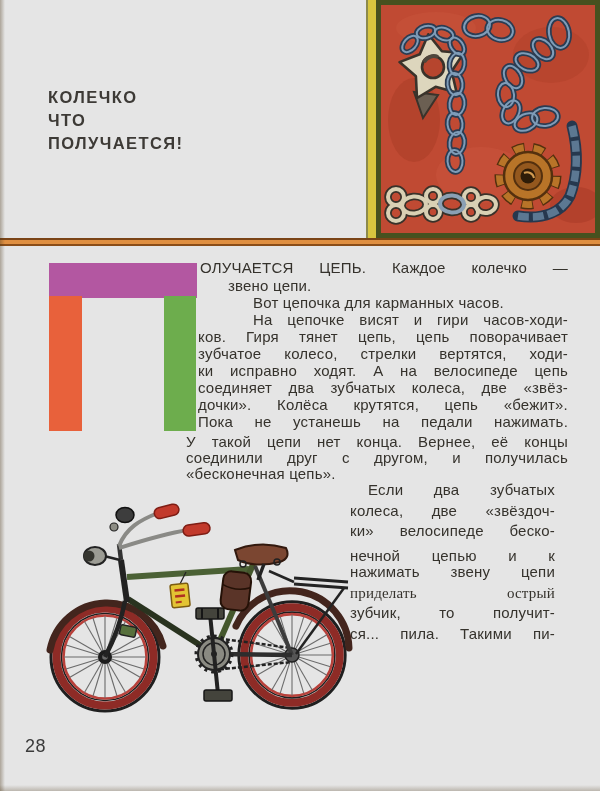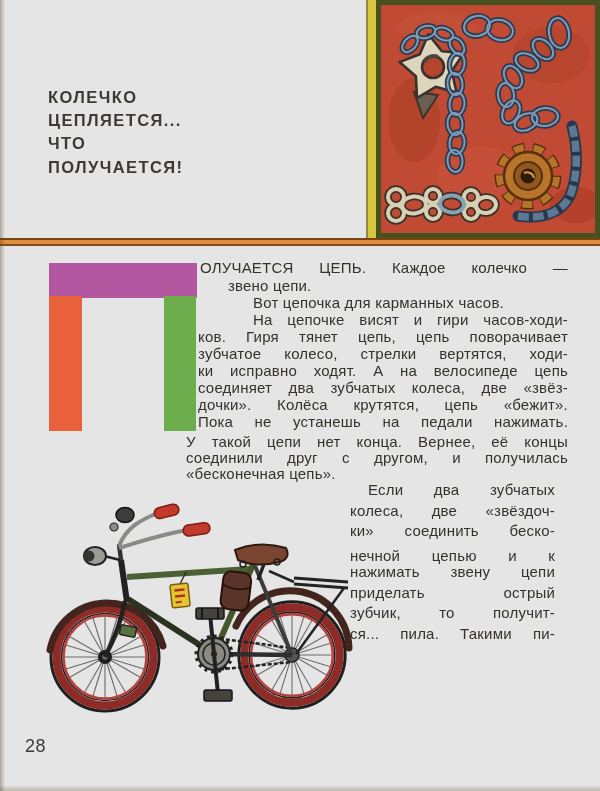--- a/index.html
+++ b/index.html
@@ -41,21 +41,20 @@
   .footer-num{left:25px;top:736px;font-size:18px;color:#3b3b3b;letter-spacing:.5px;}
   svg{display:block;}
 </style>
 </head>
 <body>
 
 <div id="page">
 
   <div class="abs title-block">
     <div class="title-line">КОЛЕЧКО</div>
-    <div class="title-line">ЦЕПЛЯЕТСЯ...</div>
     <div class="title-line">ЧТО</div>
     <div class="title-line">ПОЛУЧАЕТСЯ!</div>
   </div>
 
   <div class="abs divider-strip"></div>
 
   <div class="abs chains-panel">
     <svg width="224" height="238" viewBox="0 0 224 238">
       <rect width="224" height="238" fill="#c04a33"></rect>
       <ellipse cx="38" cy="120" rx="26" ry="42" fill="#a83b26" opacity=".5"></ellipse>
@@ -170,24 +169,24 @@
   <div class="bl j" style="left:198px;top:362px;width:370px;">ки исправно ходят. А на велосипеде цепь</div>
   <div class="bl j" style="left:198px;top:379px;width:370px;">соединяет два зубчатых колеса, две «звёз-</div>
   <div class="bl j" style="left:198px;top:396px;width:370px;">дочки». Колёса крутятся, цепь «бежит».</div>
   <div class="bl j" style="left:198px;top:413px;width:370px;">Пока не устанешь на педали нажимать.</div>
   <div class="bl j" style="left:186px;top:433px;width:382px;">У такой цепи нет конца. Вернее, её концы</div>
   <div class="bl j" style="left:186px;top:449px;width:382px;">соединили друг с другом, и получилась</div>
   <div class="bl nw" style="left:186px;top:465px;">«бесконечная цепь».</div>
 
   <div class="cl j" style="left:368px;top:481px;width:187px;">Если два зубчатых</div>
   <div class="cl j" style="left:350px;top:502px;width:205px;">колеса, две «звёздоч-</div>
-  <div class="cl j" style="left:350px;top:522px;width:205px;">ки» соединить беско-</div>
+  <div class="cl j" style="left:350px;top:522px;width:205px;">ки» велосипеде беско-</div>
   <div class="cl j" style="left:350px;top:519px;width:205px;margin-top:28px;">нечной цепью и к</div>
   <div class="cl j" style="left:350px;top:563px;width:205px;">нажимать звену цепи</div>
-  <div class="cl j" style="left:350px;top:584px;width:205px;">приделать острый</div>
+  <div class="cl j" style="left:350px;top:584px;width:205px;font-family:Liberation Serif, serif;">приделать острый</div>
   <div class="cl j" style="left:350px;top:604px;width:205px;">зубчик, то получит-</div>
   <div class="cl j" style="left:350px;top:625px;width:205px;">ся... пила. Такими пи-</div>
 
   <div class="abs" style="left:28px;top:498px;width:330px;height:238px;">
     <svg width="330" height="238" viewBox="0 0 330 238">
       <defs>
         <g id="wheel">
           <circle r="54" fill="none" stroke="#1f1f1f" stroke-width="3"></circle>
           <circle r="48.5" fill="none" stroke="#8e2b26" stroke-width="8"></circle>
           <circle r="43.5" fill="none" stroke="#1f1f1f" stroke-width="1.6"></circle>

